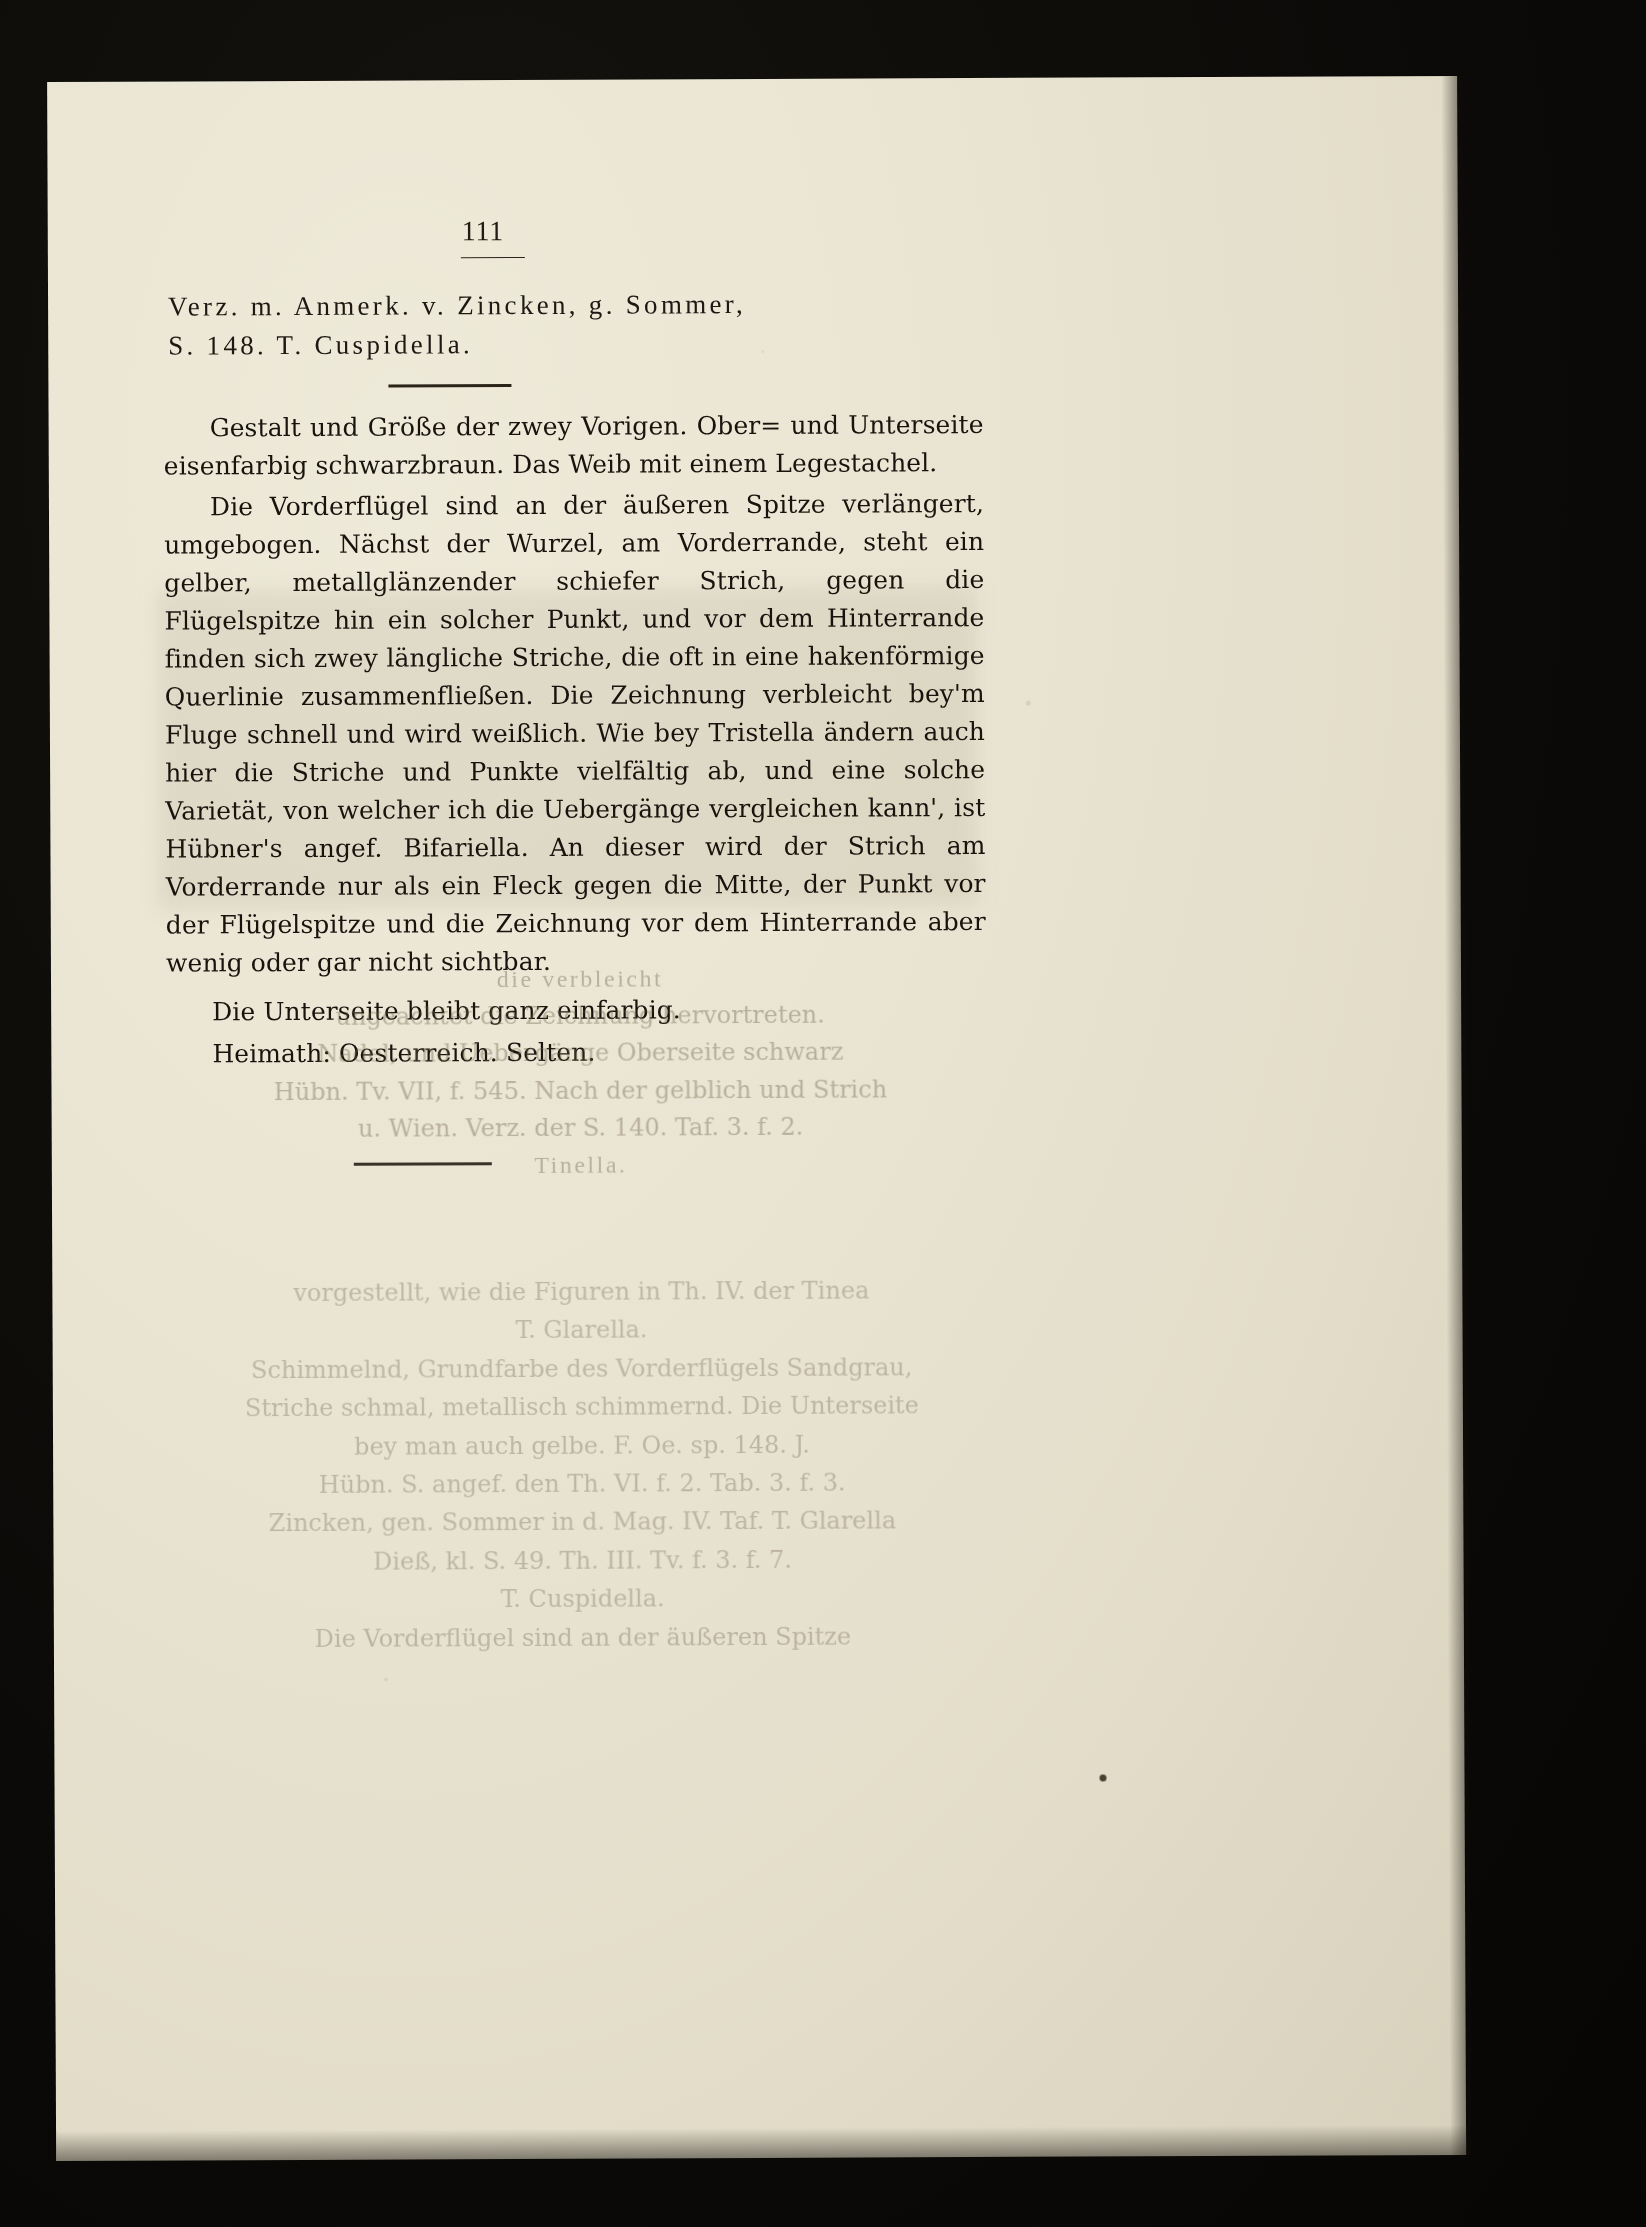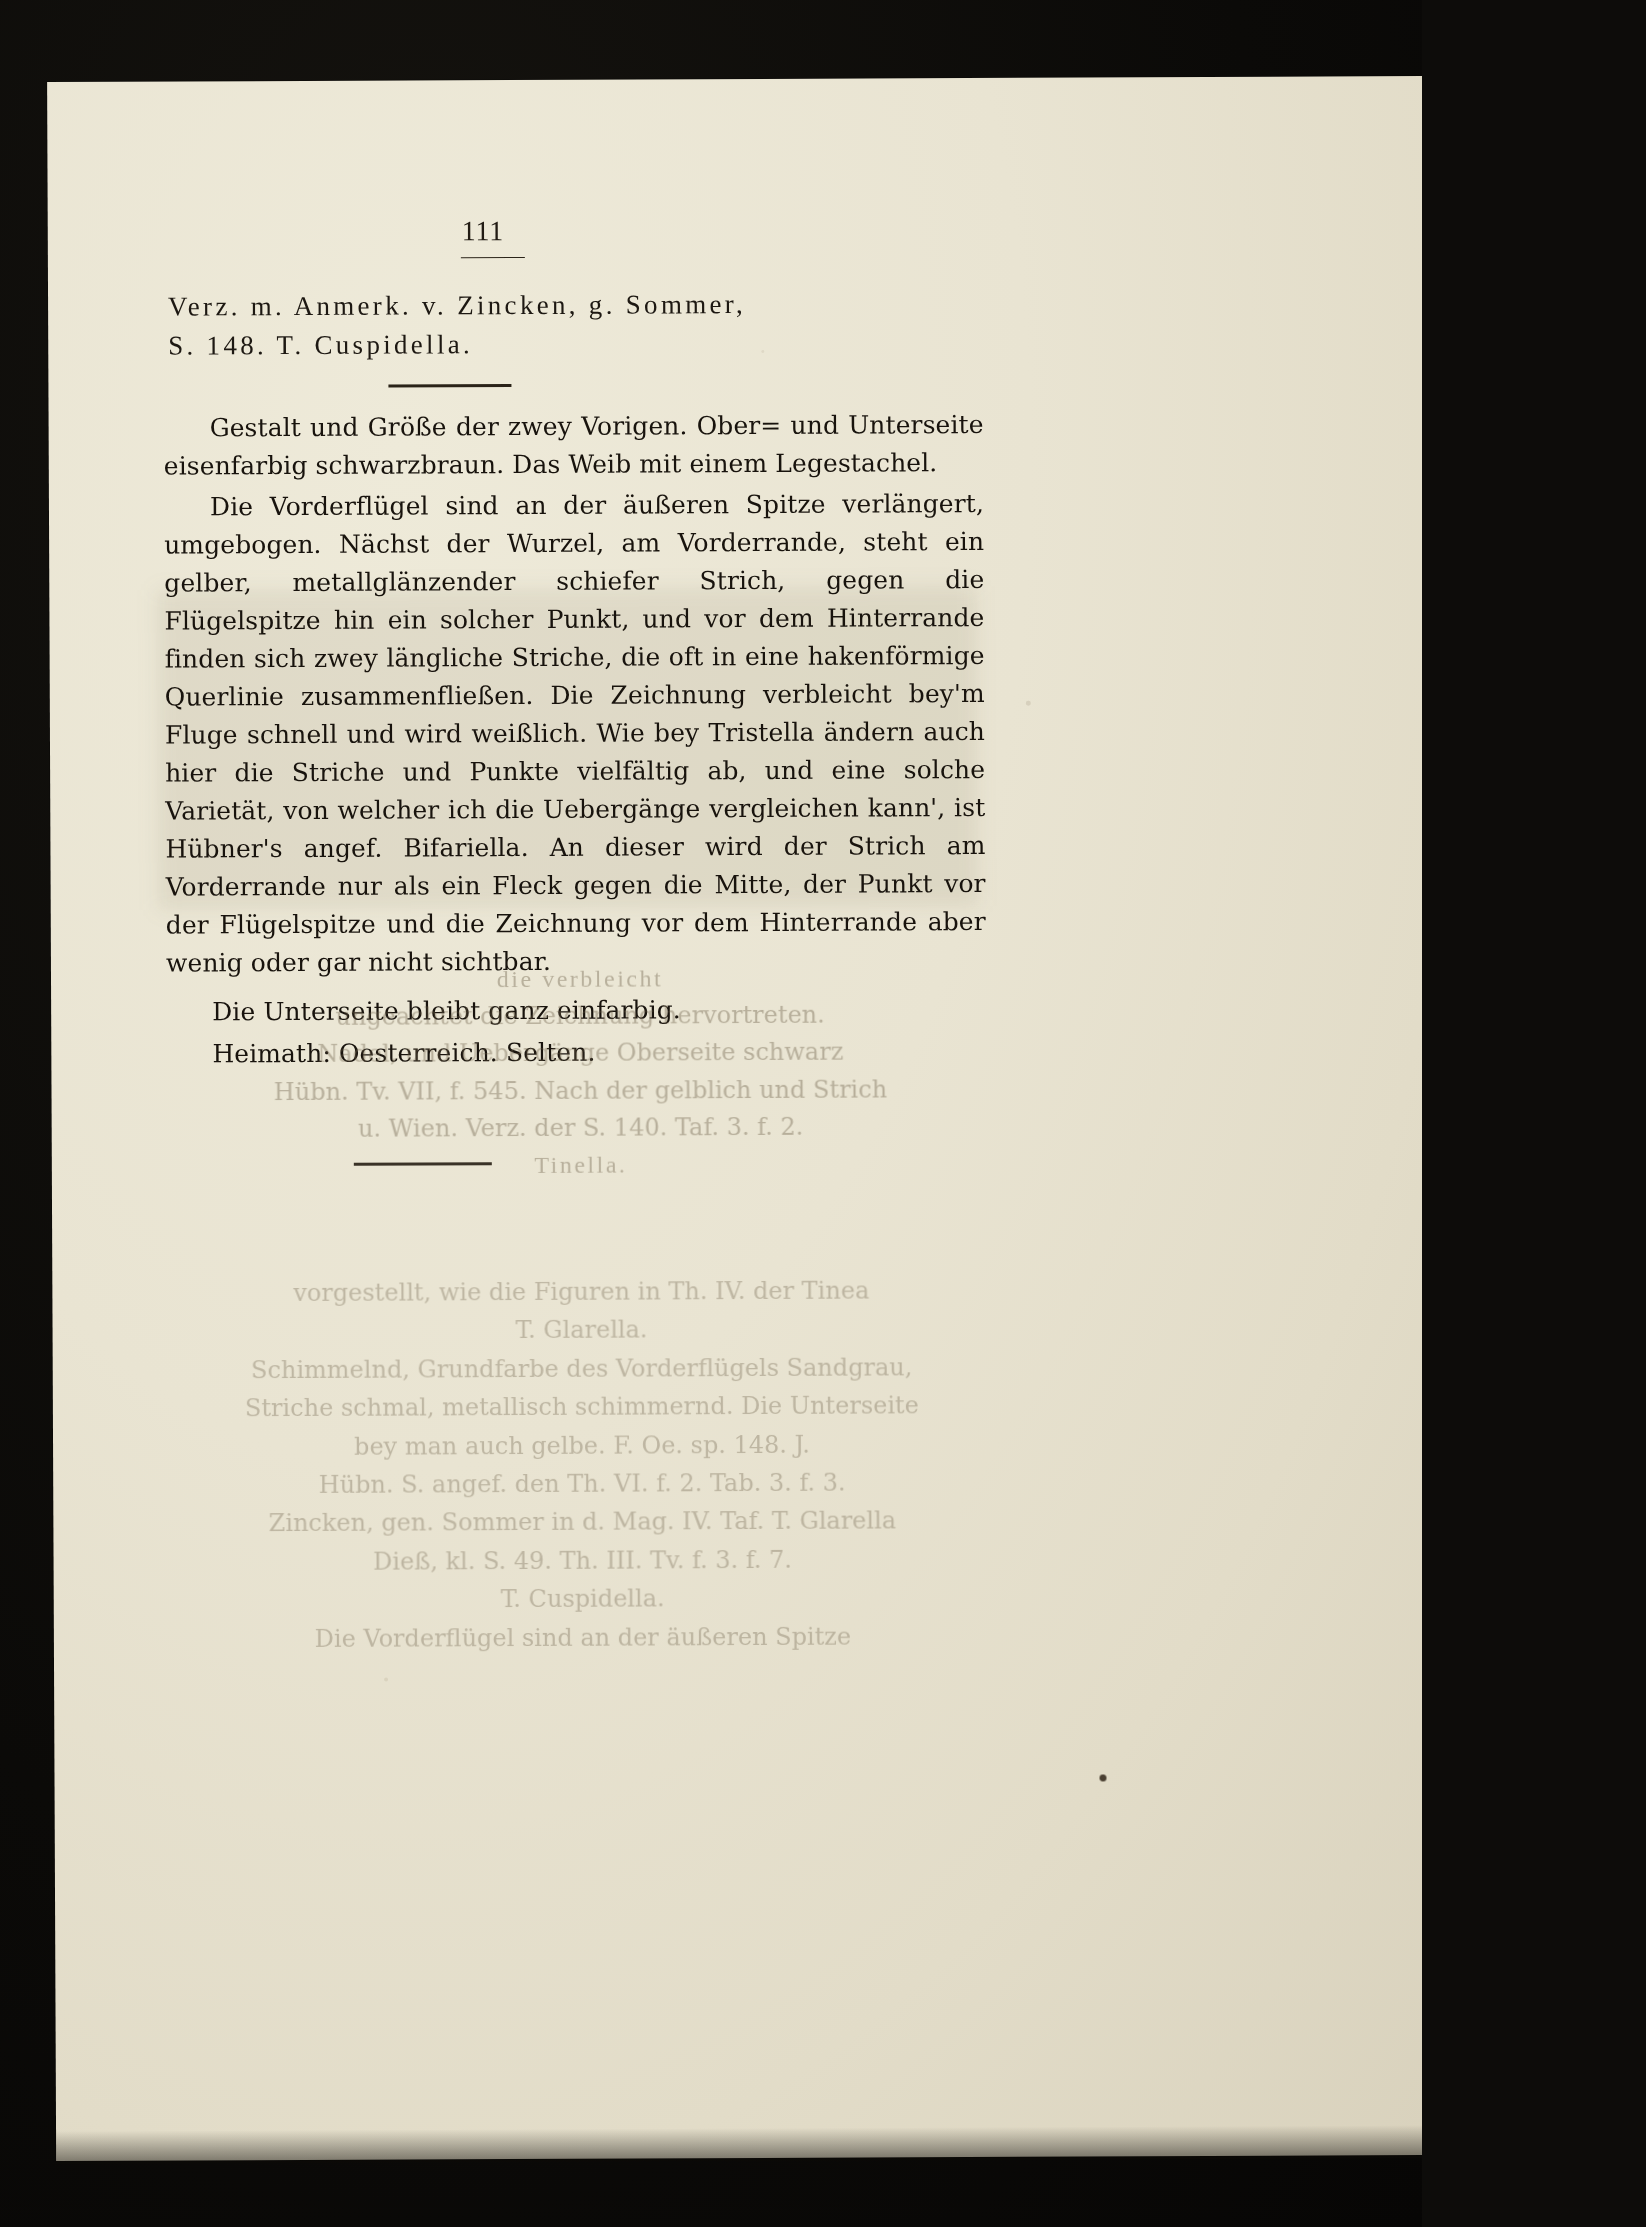--- a/index.html
+++ b/index.html
@@ -10,21 +10,21 @@
   body {
     width: 1646px;
     height: 2227px;
     overflow: hidden;
     font-family: "Liberation Serif", serif;
   }
 
   
   #scan {
     position: relative;
-    width: 1422px;
+    width: 1646px;
     height: 2227px;
     background:
       radial-gradient(ellipse at 30% 20%, #15130f 0%, #0b0a08 60%, #070605 100%);
     overflow: hidden;
   }
 
   
   #page {
     position: absolute;
     left: 48px;

